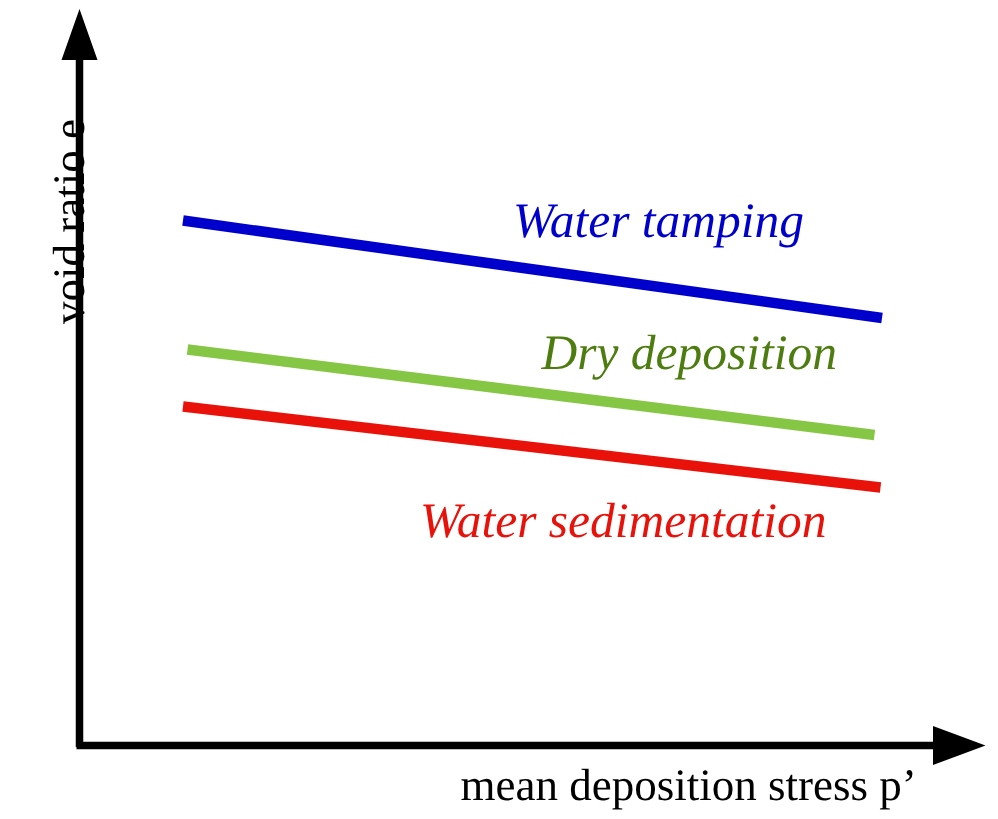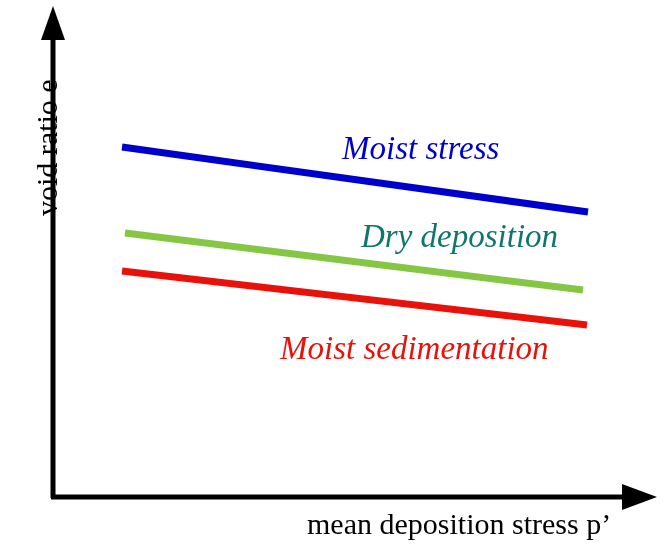--- a/index.html
+++ b/index.html
@@ -102,19 +102,19 @@
     <line x1="125" y1="233" x2="583" y2="290" stroke="#85c744" stroke-width="7" stroke-linecap="butt"></line>
 
     <line x1="122" y1="271" x2="587" y2="325" stroke="#e8120a" stroke-width="7" stroke-linecap="butt"></line>
 
   </svg>
 
   <div class="axis-title" id="y-axis-title">void ratio e</div>
 
   <div class="axis-title" id="x-axis-title">mean deposition stress p’</div>
 
-  <div class="series-label" id="label-moist-tamping" style="color:#0000cc;">Moist stress</div>
+  <div class="series-label" id="label-moist-tamping" style="color:#0000cc;">Water tamping</div>
 
-  <div class="series-label" id="label-dry-deposition" style="color:#0f766e;">Dry deposition</div>
+  <div class="series-label" id="label-dry-deposition" style="color:#4d7c0f;">Dry deposition</div>
 
-  <div class="series-label" id="label-water-sedimentation" style="color:#e8120a;">Moist sedimentation</div>
+  <div class="series-label" id="label-water-sedimentation" style="color:#e8120a;">Water sedimentation</div>
 
 </div>
 
 </body></html>

